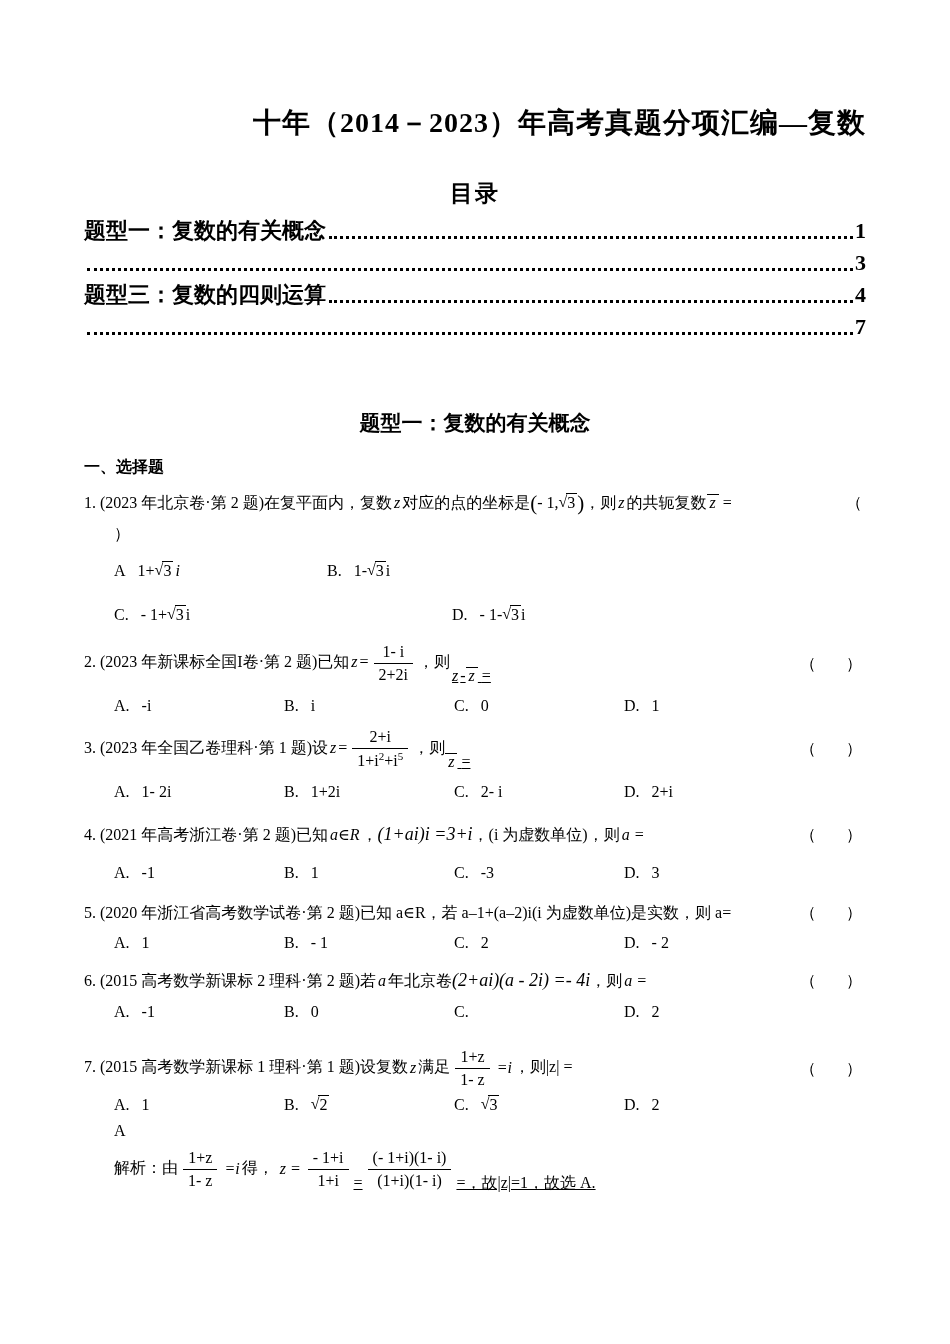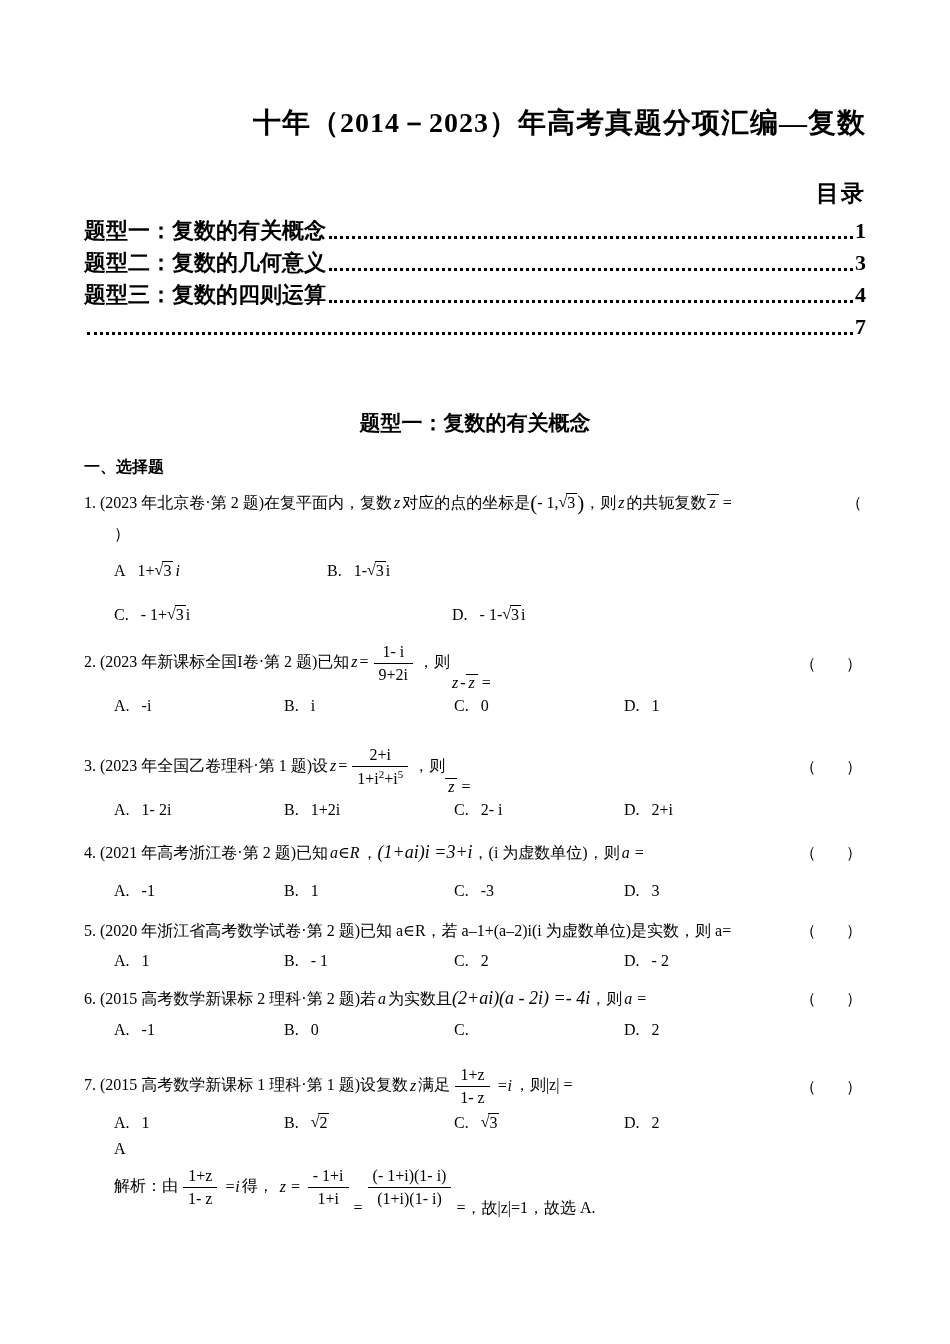--- a/index.html
+++ b/index.html
@@ -11,21 +11,21 @@
     font-size:16px;
   }
   .sheet { width:950px; height:1344px; padding:0 84px; position:relative; }
 
   
   .doc-title {
     margin-top:104px; text-align:right;
     font-size:28px; font-weight:700; letter-spacing:1px;
   }
   .toc-heading {
-    margin-top:36px; text-align:right;
+    margin-top:36px; text-align:center;
     font-size:23px; font-weight:700; letter-spacing:2px;
   }
   .toc { margin-top:6px; }
   .toc-item {
     display:flex; align-items:flex-end;
     font-size:22px; font-weight:700; line-height:32px;
   }
   .toc-dots { flex:1; border-bottom:3.4px dotted #000; margin:0 2px 8px 3px; }
   .toc-page { font-weight:700; }
 
@@ -52,32 +52,32 @@
   .v { font-style:italic; padding:0 2px; }
   .bar { display:inline-block; border-top:1.4px solid #000; line-height:1.05; padding:0 3px; font-style:italic; }
   .frac { display:inline-block; vertical-align:middle; text-align:center; margin:0 5px; line-height:1.25; }
   .frac .fn { display:block; border-bottom:1.4px solid #000; padding:0 5px 1px; }
   .frac .fd { display:block; padding:1px 5px 0; }
   .sqrt { white-space:nowrap; display:inline-block; }
   .sqrt .rs { display:inline-block; transform:translateY(-1px); }
   .sqrt .rad { display:inline-block; border-top:1.4px solid #000; padding:0 2px 0 1px; margin-left:-1px; line-height:1.1; }
   .bigp { font-size:21px; vertical-align:-2px; }
   .mi { font-style:italic; font-size:18px; }
-  .drop { position:relative; top:21px; }
+  .drop { position:relative; top:14px;text-decoration:underline; }
   sup { font-size:11px; }
 
   .q1-head { margin-top:8px; line-height:34px; }
   .q1-close { line-height:28px; }
   .q1-opts1 { margin-top:8px; }
   .q1-opts1 .opt:first-child { width:213px; }
   .q1-opts2 { margin-top:14px; }
   .q1-opts2 .opt:first-child { width:338px; }
 
   .q2-head { margin-top:12px; }
-  .q3-head { margin-top:24px; }
+  .q3-head { margin-top:6px; }
   .q4-head { margin-top:10px; line-height:34px; }
   .q5-head { margin-top:10px; line-height:30px; }
   .q6-head { margin-top:6px; line-height:32px; }
   .q7-head { margin-top:20px; }
   .gap6 { margin-top:6px; }
   .answer-line { padding-left:30px; line-height:22px; }
   .solution { padding-left:30px; margin-top:6px; }
 </style>
 </head>
 <body>
@@ -87,21 +87,20 @@
   <div class="doc-title">十年（2014－2023）年高考真题分项汇编—复数</div>
 
   <div class="toc-heading">目录</div>
   <div class="toc">
     <div class="toc-item">
       <span>题型一：复数的有关概念</span>
       <span class="toc-dots"></span>
       <span class="toc-page">1</span>
     </div>
     <div class="toc-item">
-      <span>题型二：复数的几何意义</span>
       <span class="toc-dots"></span>
       <span class="toc-page">3</span>
     </div>
     <div class="toc-item">
       <span>题型三：复数的四则运算</span>
       <span class="toc-dots"></span>
       <span class="toc-page">4</span>
     </div>
     <div class="toc-item">
       <span class="toc-dots"></span>
@@ -143,21 +142,21 @@
           <span class="olabel">D.</span>
           <span>- 1- </span>
           <span class="sqrt"><span class="rs">√</span><span class="rad">3</span></span>
           <span>i</span>
         </span>
     </div>
   </div>
 
   <div class="q">
     <div class="qhead q2-head">
-      <span>2. (2023 年新课标全国I卷·第 2 题)已知</span><i class="v">z</i><span>=</span><span class="frac"><span class="fn">1- i</span><span class="fd">9+2i</span></span><span>，则</span><span class="drop"><i class="v">z</i><span>-</span><span class="bar">z</span> <span>=</span></span>
+      <span>2. (2023 年新课标全国I卷·第 2 题)已知</span><i class="v">z</i><span>=</span><span class="frac"><span class="fn">1- i</span><span class="fd">2+2i</span></span><span>，则</span><span class="drop"><i class="v">z</i><span>-</span><span class="bar">z</span> <span>=</span></span>
       <span class="qparen"><span>（</span><span class="pclose">）</span></span>
     </div>
     <div class="optrow cols4 gap6">
       <span class="opt">
           <span class="olabel">A.</span>
           <span>-i</span>
         </span>
       <span class="opt">
           <span class="olabel">B.</span>
           <span>i</span>
@@ -243,21 +242,21 @@
         </span>
       <span class="opt">
           <span class="olabel">D.</span>
           <span>- 2</span>
         </span>
     </div>
   </div>
 
   <div class="q">
     <div class="qhead q6-head">
-      <span>6. (2015 高考数学新课标 2 理科·第 2 题)若</span><i class="v">a</i><span>为实数且</span><span class="mi">(2+ai)(a - 2i) =- 4i</span><span>，则</span><i class="v">a =</i>
+      <span>6. (2015 高考数学新课标 2 理科·第 2 题)若</span><i class="v">a</i><span>年北京卷</span><span class="mi">(2+ai)(a - 2i) =- 4i</span><span>，则</span><i class="v">a =</i>
       <span class="qparen"><span>（</span><span class="pclose">）</span></span>
     </div>
     <div class="optrow cols4">
       <span class="opt">
           <span class="olabel">A.</span>
           <span>-1</span>
         </span>
       <span class="opt">
           <span class="olabel">B.</span>
           <span>0</span>

